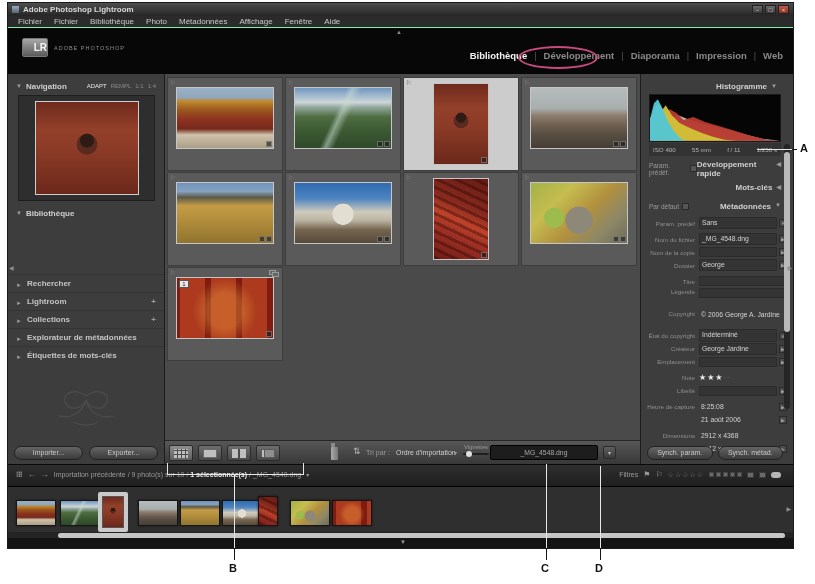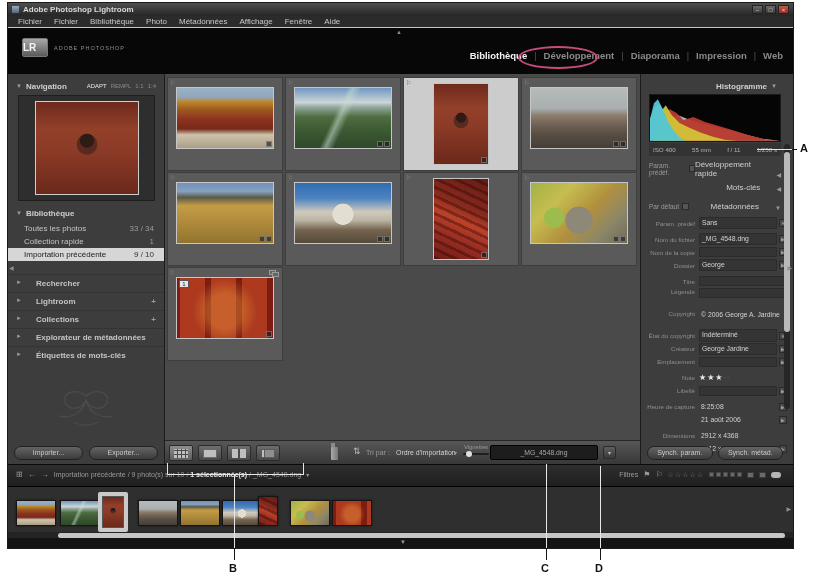--- a/index.html
+++ b/index.html
@@ -13,21 +13,21 @@
 .winctrls{display:flex;gap:2px;}
 .wc{width:11px;height:9px;background:linear-gradient(#6a6a6a,#3a3a3a);color:#ddd;font-size:6px;line-height:9px;text-align:center;border:1px solid #222;}
 .wc.close{background:linear-gradient(#c5574a,#8e2f24);}
 
 .menubar{position:absolute;left:0;top:13px;width:100%;height:12px;background:#2b2b2b;border-bottom:1px solid #86efac;display:flex;align-items:center;padding-left:4px;}
 .mitem{color:#c9c9c9;font-size:8px;padding:0 6px;}
 
 .header{position:absolute;left:0;top:25px;width:100%;height:46px;background:#070707;}
 .toparrow{position:absolute;left:388px;top:1px;color:#8a8a8a;font-size:6px;}
 .logo{position:absolute;left:14px;top:10px;display:flex;align-items:center;gap:6px;}
-.lrbox{width:26px;height:19px;background:linear-gradient(#a8a8a8,#5a5a5a);border:1px solid #777;border-radius:2px;color:#f4f4f4;font-weight:bold;font-size:10px;text-align:left;line-height:18px;}
+.lrbox{width:26px;height:19px;background:linear-gradient(#a8a8a8,#5a5a5a);border:1px solid #777;border-radius:2px;color:#f4f4f4;font-weight:bold;font-size:10px;text-align:right;line-height:18px;}
 .l1{color:#8f8f8f;font-size:5.5px;letter-spacing:1px;}
 .l2{color:#e4e4e4;font-size:15px;font-weight:bold;letter-spacing:2px;line-height:14px;}
 .ver{color:#c9c9c9;font-size:9px;font-weight:normal;letter-spacing:0;}
 .modules{position:absolute;right:10px;top:22px;display:flex;align-items:center;gap:7px;}
 .module{color:#8a8a8a;font-size:9.5px;font-weight:bold;}
 .module.active{color:#f2f2f2;}
 .modsep{color:#555;font-size:9px;}
 .circle{position:absolute;left:510px;top:43px;width:80px;height:23px;border:2px solid #c84b7e;border-radius:50%;}
 
 .leftpanel{position:absolute;left:0;top:71px;width:157px;height:390px;background:#3d3d3d;border-right:1px solid #1c1c1c;}
@@ -41,33 +41,33 @@
 .navigator{position:absolute;left:10px;top:21px;width:137px;height:106px;background:#2e2e2e;border:1px solid #1e1e1e;display:flex;align-items:center;justify-content:center;}
 .navimg{width:104px;height:94px;border:1px solid #cfcfcf;}
 .zoomlvls{display:flex;gap:4px;margin-left:auto;}
 .zl{color:#8a8a8a;font-size:6px;}
 .zl.active{color:#e8e8e8;}
 
 .libitem{display:flex;padding:2px 10px 2px 16px;font-size:8px;color:#c4c4c4;}
 .libitem .cnt{margin-left:auto;color:#9a9a9a;}
 .libitem.selected{background:#d6d6d6;color:#1b1b1b;}
 .libitem.selected .cnt{color:#333;}
-.lsection{display:flex;align-items:flex-start;gap:14px;padding:4px 8px;border-top:1px solid #343434;color:#c4c4c4;font-size:8px;font-weight:bold;}
+.lsection{display:flex;align-items:flex-end;gap:5px;padding:4px 8px;border-top:1px solid #343434;color:#c4c4c4;font-size:8px;font-weight:bold;}
 .lsection .plus{margin-left:auto;color:#9a9a9a;font-size:8px;}
 .flourish{position:absolute;left:18px;top:312px;opacity:.8;}
 
 .pillrow{position:absolute;bottom:4px;left:6px;right:6px;display:flex;gap:6px;justify-content:space-between;}
 .pill{flex:1;height:14px;background:linear-gradient(#646464,#3b3b3b);border:1px solid #222;border-radius:7px;color:#c9c9c9;font-size:7px;text-align:center;line-height:12px;}
 
 .histbox{position:absolute;left:8px;top:20px;width:132px;height:48px;background:#050505;border:1px solid #1a1a1a;}
 .histstats{position:absolute;left:8px;top:69px;width:132px;height:13px;background:#333;display:flex;align-items:center;justify-content:space-between;padding:0 4px;}
 .hstat{color:#b4b4b4;font-size:6.2px;}
 .subhead{position:absolute;left:8px;width:132px;height:13px;display:flex;align-items:center;}
 .subhead .lbl{color:#9a9a9a;font-size:6.5px;}
-.subhead .ttl{margin-left:auto;color:#cfcfcf;font-size:8px;font-weight:normal;display:flex;gap:16px;align-items:flex-end;}
+.subhead .ttl{margin-left:auto;color:#cfcfcf;font-size:8px;font-weight:bold;display:flex;gap:4px;align-items:flex-start;}
 .mini-ico{width:7px;height:7px;background:#555;border:1px solid #2a2a2a;margin-left:3px;}
 
 .mdrows{position:absolute;left:6px;top:143px;width:140px;}
 .mdrow{display:flex;align-items:center;min-height:12px;margin-bottom:1px;}
 .mdrow.gap{margin-top:4px;}
 .mdrow.tall{min-height:18px;align-items:flex-start;}
 .mdlabel{width:52px;text-align:right;color:#8f8f8f;font-size:6.2px;padding-right:4px;flex-shrink:0;}
 .mdval{flex:1;color:#d2d2d2;font-size:6.8px;padding:1px 2px;min-height:10px;line-height:1.2;}
 .mdval.field{background:#343434;border:1px solid #2b2b2b;border-radius:1px;}
 .mdicon{width:8px;height:8px;background:#4a4a4a;border:1px solid #2a2a2a;margin-left:2px;color:#9a9a9a;font-size:5px;line-height:7px;text-align:center;flex-shrink:0;}
@@ -210,34 +210,20 @@
             <span class="zl">1:4</span>
           </span>
       </div>
       <div class="navigator">
         <div class="navimg ph-red-door"></div>
       </div>
       <div class="phead" style="top:132px;">
         <span class="tri">▼</span>
         <span class="t">Bibliothèque</span>
       </div>
-      <div id="libitems" style="position:absolute;left:0;top:148px;width:100%;">
-          <div class="libitem">
-            <span class="lbl">Toutes les photos</span>
-            <span class="cnt">33 / 34</span>
-          </div>
-          <div class="libitem">
-            <span class="lbl">Collection rapide</span>
-            <span class="cnt">1</span>
-          </div>
-          <div class="libitem selected">
-            <span class="lbl">Importation précédente</span>
-            <span class="cnt">9 / 10</span>
-          </div>
-        </div>
       <div id="leftsections" style="position:absolute;left:0;top:200px;width:100%;">
           <div class="lsection">
             <span class="tri">►</span>
             <span class="t">Rechercher</span>
           </div>
           <div class="lsection">
             <span class="tri">►</span>
             <span class="t">Lightroom</span>
             <span class="plus">+</span>
           </div>

